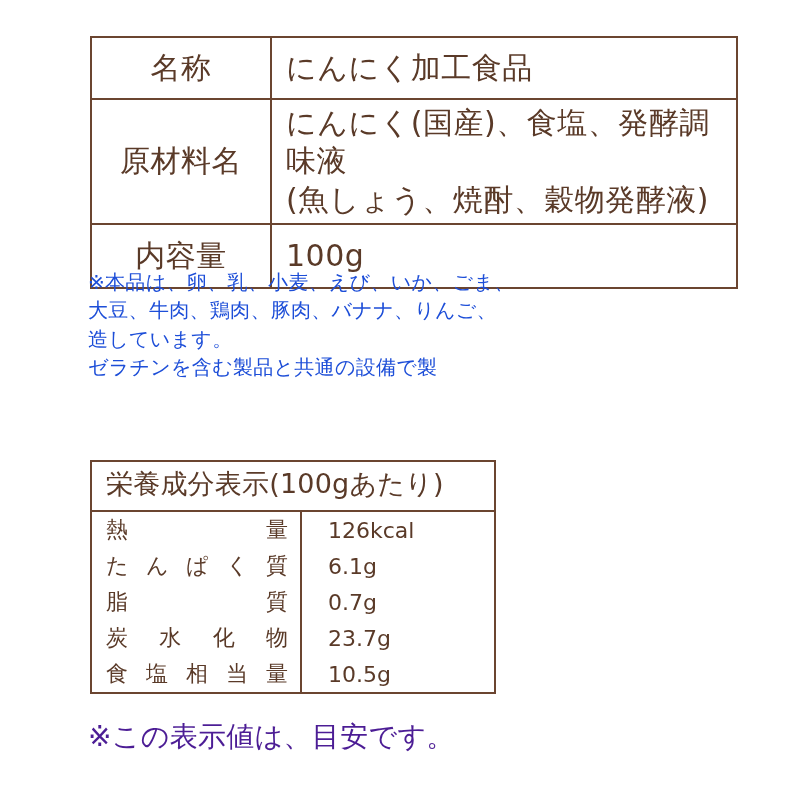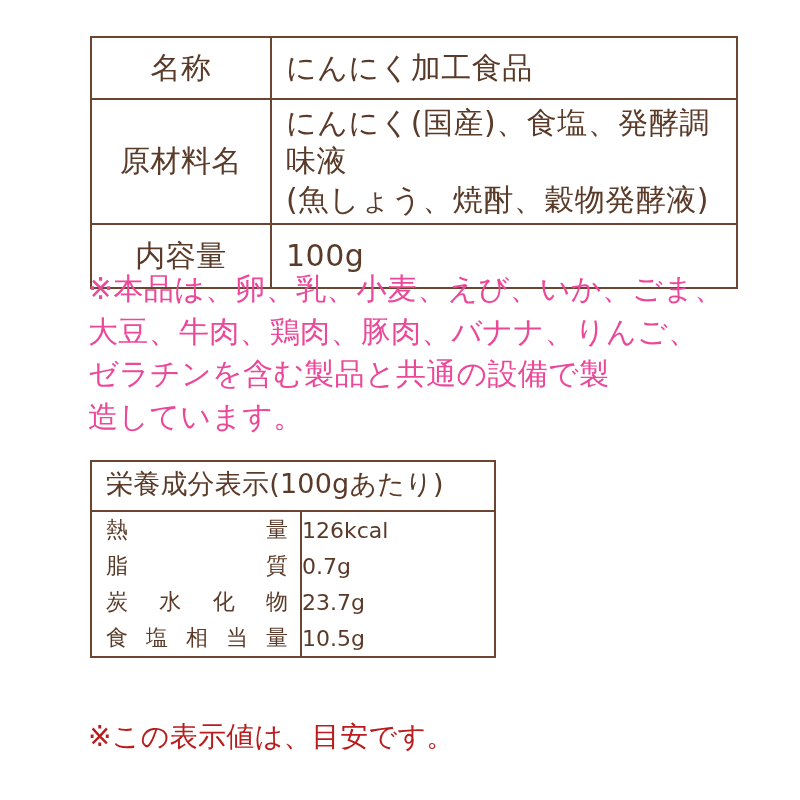--- a/index.html
+++ b/index.html
@@ -53,23 +53,23 @@
   .row-ingredients td { height: 96px; }
   .row-amount td { height: 54px; }
   .value-line { display: block; }
 
   
   .allergen {
     position: absolute;
     left: 76px;
     top: 268px;
     width: 660px;
-    font-size: 30px;
+    font-size: 20px;
     line-height: 1.42;
-    color: #ec4899;
+    color: #1d4ed8;
     letter-spacing: 0.3px;
   }
   .allergen .ln { display: block; }
 
   
   .nutrition-box {
     position: absolute;
     left: 78px;
     top: 460px;
     width: 402px;
@@ -98,30 +98,31 @@
   .nutrition-table td.nlabel {
     width: 182px;
     border-right: 2px solid #6b4530;
     padding-left: 14px;
     padding-right: 12px;
     text-align: justify;
     text-align-last: justify;
     white-space: nowrap;
   }
   .nutrition-table td.nvalue {
+    padding-left: 26px;
     white-space: nowrap;
   }
 
   
   .footnote {
     position: absolute;
     left: 76px;
     top: 718px;
     font-size: 28px;
-    color: #b91c1c;
+    color: #4c1d95;
     letter-spacing: 0.3px;
     white-space: nowrap;
   }
 </style>
 </head>
 <body>
 
 <div class="page">
 
   <table class="info-table">
@@ -144,31 +145,35 @@
         <td class="value">
           <span class="value-line">100g</span>
         </td>
       </tr>
     </tbody>
   </table>
 
   <div class="allergen">
     <span class="ln">※本品は、卵、乳、小麦、えび、いか、ごま、</span>
     <span class="ln">大豆、牛肉、鶏肉、豚肉、バナナ、りんご、</span>
+    <span class="ln">造しています。</span>
     <span class="ln">ゼラチンを含む製品と共通の設備で製</span>
-    <span class="ln">造しています。</span>
   </div>
 
   <div class="nutrition-box">
     <div class="nutrition-title">栄養成分表示(100gあたり)</div>
     <table class="nutrition-table">
       <tbody>
         <tr>
           <td class="nlabel">熱量</td>
           <td class="nvalue">126kcal</td>
+        </tr>
+        <tr>
+          <td class="nlabel">たんぱく質</td>
+          <td class="nvalue">6.1g</td>
         </tr>
         <tr>
           <td class="nlabel">脂質</td>
           <td class="nvalue">0.7g</td>
         </tr>
         <tr>
           <td class="nlabel">炭水化物</td>
           <td class="nvalue">23.7g</td>
         </tr>
         <tr>

